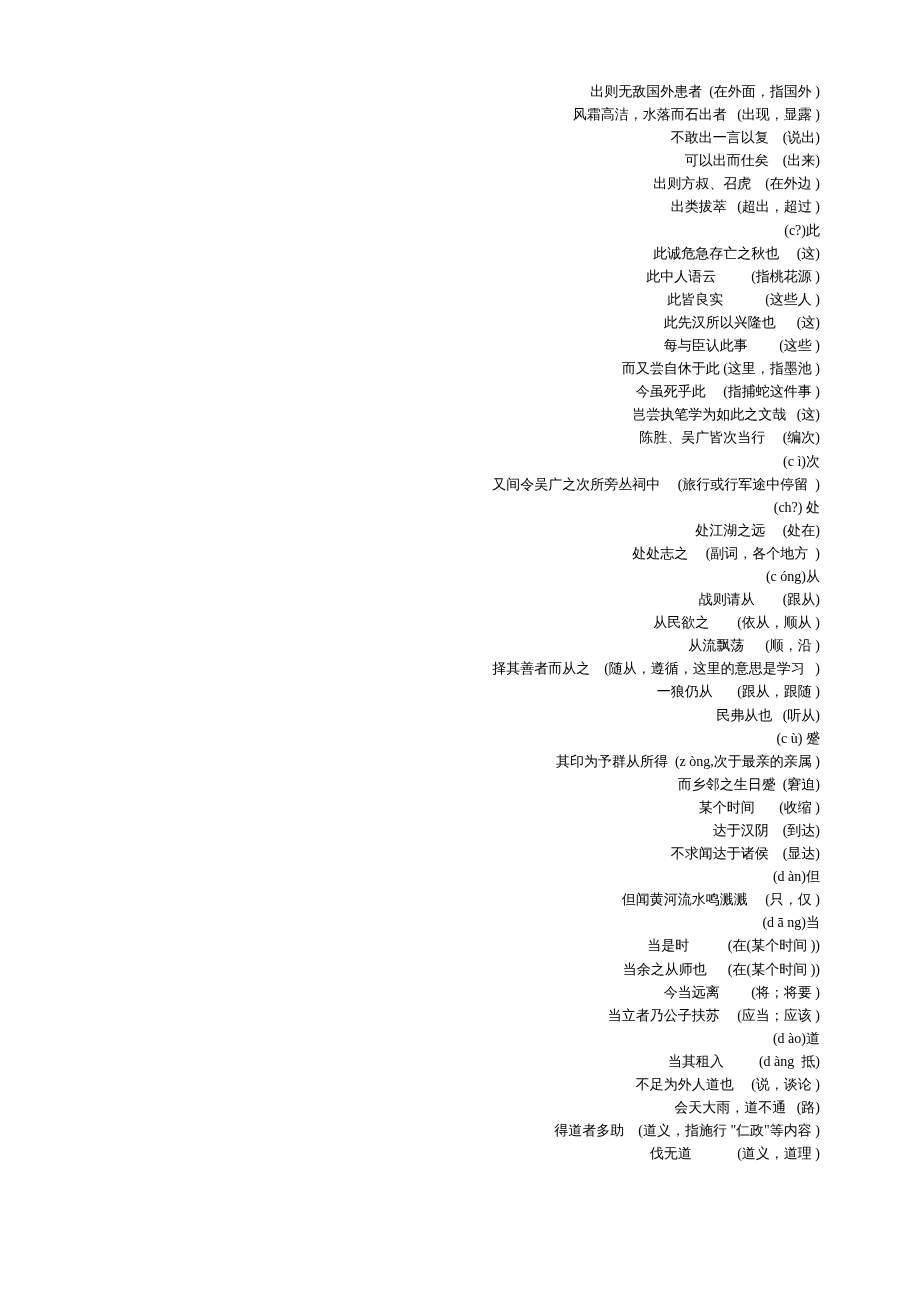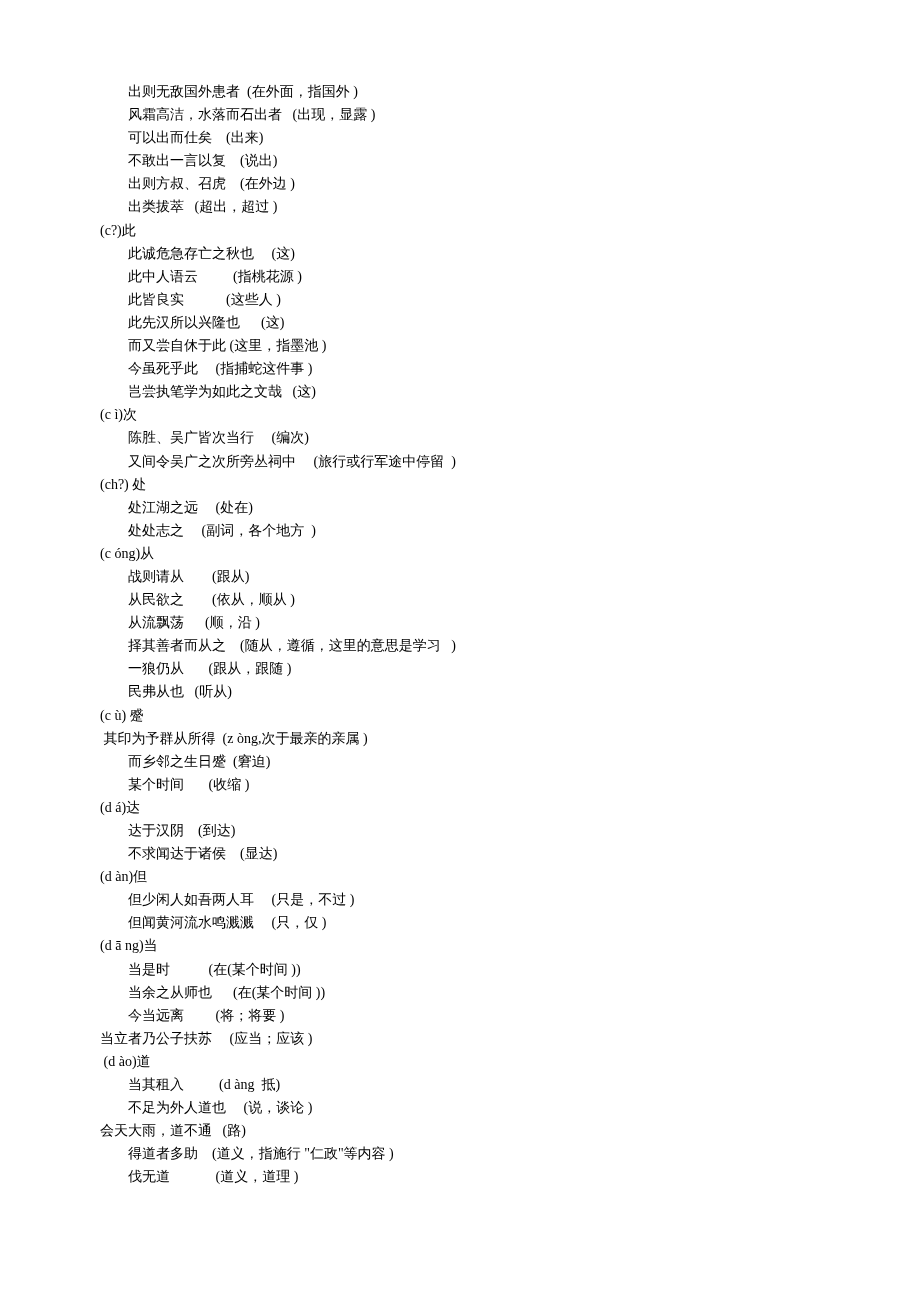--- a/index.html
+++ b/index.html
@@ -8,68 +8,68 @@
     background: #ffffff;
     font-family: "SimSun", "Songti SC", serif;
     font-size: 14px;
     color: #000;
     line-height: 1.65;
     width: 920px;
     box-sizing: border-box;
   }
   .line {
     white-space: pre;
+    text-align: right;
   }
   .indent {
     padding-left: 2em;
   }
   .heading {
     padding-left: 0;
   }
 </style>
 </head>
 <body>
 
 <div id="content">
     <div class="line indent">出则无敌国外患者  (在外面，指国外 )</div>
     <div class="line indent">风霜高洁，水落而石出者   (出现，显露 )</div>
+    <div class="line indent">不敢出一言以复    (说出)</div>
     <div class="line indent">可以出而仕矣    (出来)</div>
-    <div class="line indent">不敢出一言以复    (说出)</div>
     <div class="line indent">出则方叔、召虎    (在外边 )</div>
     <div class="line indent">出类拔萃   (超出，超过 )</div>
     <div class="line heading">(c?)此</div>
     <div class="line indent">此诚危急存亡之秋也     (这)</div>
     <div class="line indent">此中人语云          (指桃花源 )</div>
     <div class="line indent">此皆良实            (这些人 )</div>
     <div class="line indent">此先汉所以兴隆也      (这)</div>
+    <div class="line indent">每与臣认此事         (这些 )</div>
     <div class="line indent">而又尝自休于此 (这里，指墨池 )</div>
     <div class="line indent">今虽死乎此     (指捕蛇这件事 )</div>
     <div class="line indent">岂尝执笔学为如此之文哉   (这)</div>
+    <div class="line indent">陈胜、吴广皆次当行     (编次)</div>
     <div class="line heading">(c ì)次</div>
-    <div class="line indent">陈胜、吴广皆次当行     (编次)</div>
     <div class="line indent">又间令吴广之次所旁丛祠中     (旅行或行军途中停留  )</div>
     <div class="line heading">(ch?) 处</div>
     <div class="line indent">处江湖之远     (处在)</div>
     <div class="line indent">处处志之     (副词，各个地方  )</div>
     <div class="line heading">(c óng)从</div>
     <div class="line indent">战则请从        (跟从)</div>
     <div class="line indent">从民欲之        (依从，顺从 )</div>
     <div class="line indent">从流飘荡      (顺，沿 )</div>
     <div class="line indent">择其善者而从之    (随从，遵循，这里的意思是学习   )</div>
     <div class="line indent">一狼仍从       (跟从，跟随 )</div>
     <div class="line indent">民弗从也   (听从)</div>
     <div class="line heading">(c ù) 蹙</div>
     <div class="line heading"> 其印为予群从所得  (z òng,次于最亲的亲属 )</div>
     <div class="line indent">而乡邻之生日蹙  (窘迫)</div>
     <div class="line indent">某个时间       (收缩 )</div>
-    <div class="line heading">(d á)达</div>
     <div class="line indent">达于汉阴    (到达)</div>
     <div class="line indent">不求闻达于诸侯    (显达)</div>
     <div class="line heading">(d àn)但</div>
-    <div class="line indent">但少闲人如吾两人耳     (只是，不过 )</div>
     <div class="line indent">但闻黄河流水鸣溅溅     (只，仅 )</div>
     <div class="line heading">(d ā ng)当</div>
     <div class="line indent">当是时           (在(某个时间 ))</div>
     <div class="line indent">当余之从师也      (在(某个时间 ))</div>
     <div class="line indent">今当远离         (将；将要 )</div>
     <div class="line heading">当立者乃公子扶苏     (应当；应该 )</div>
     <div class="line heading"> (d ào)道</div>
     <div class="line indent">当其租入          (d àng  抵)</div>
     <div class="line indent">不足为外人道也     (说，谈论 )</div>
     <div class="line heading">会天大雨，道不通   (路)</div>

